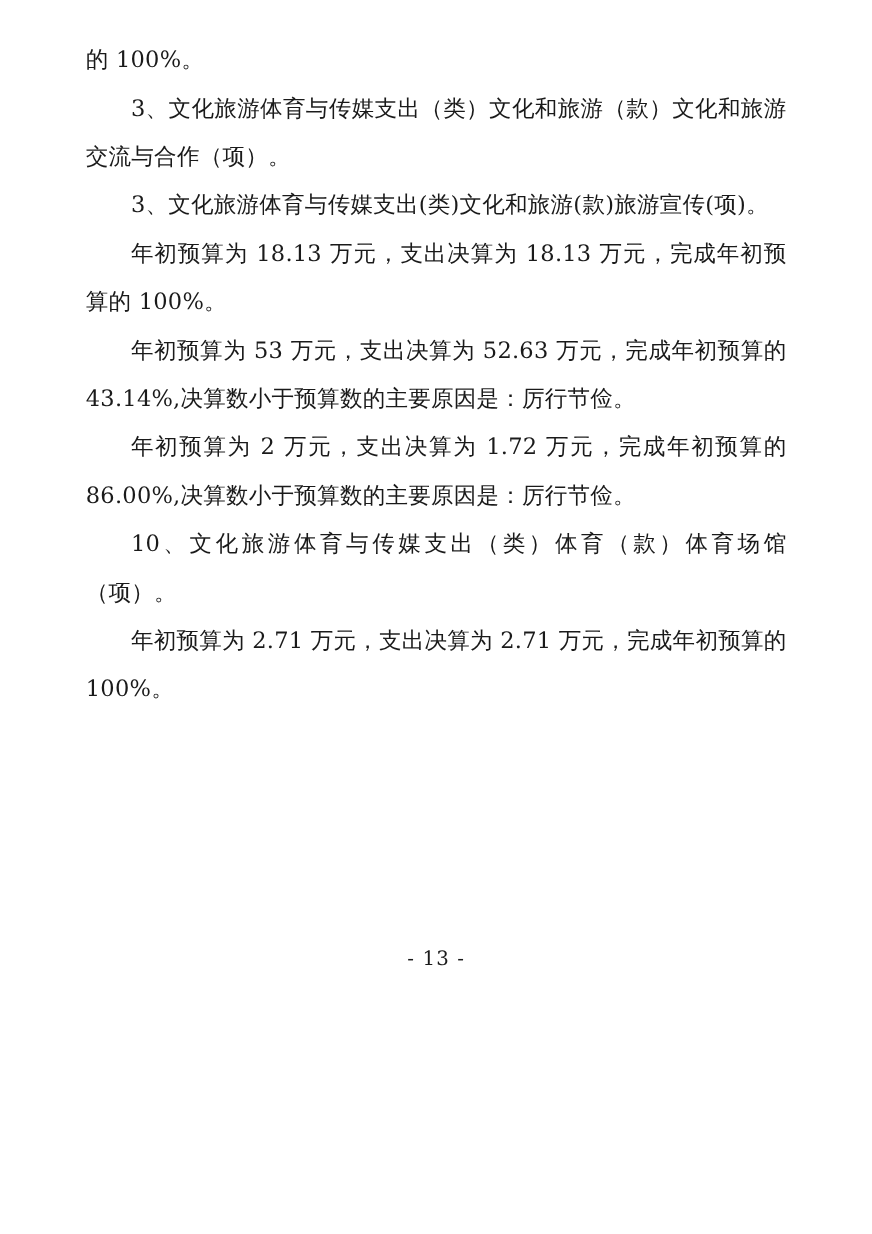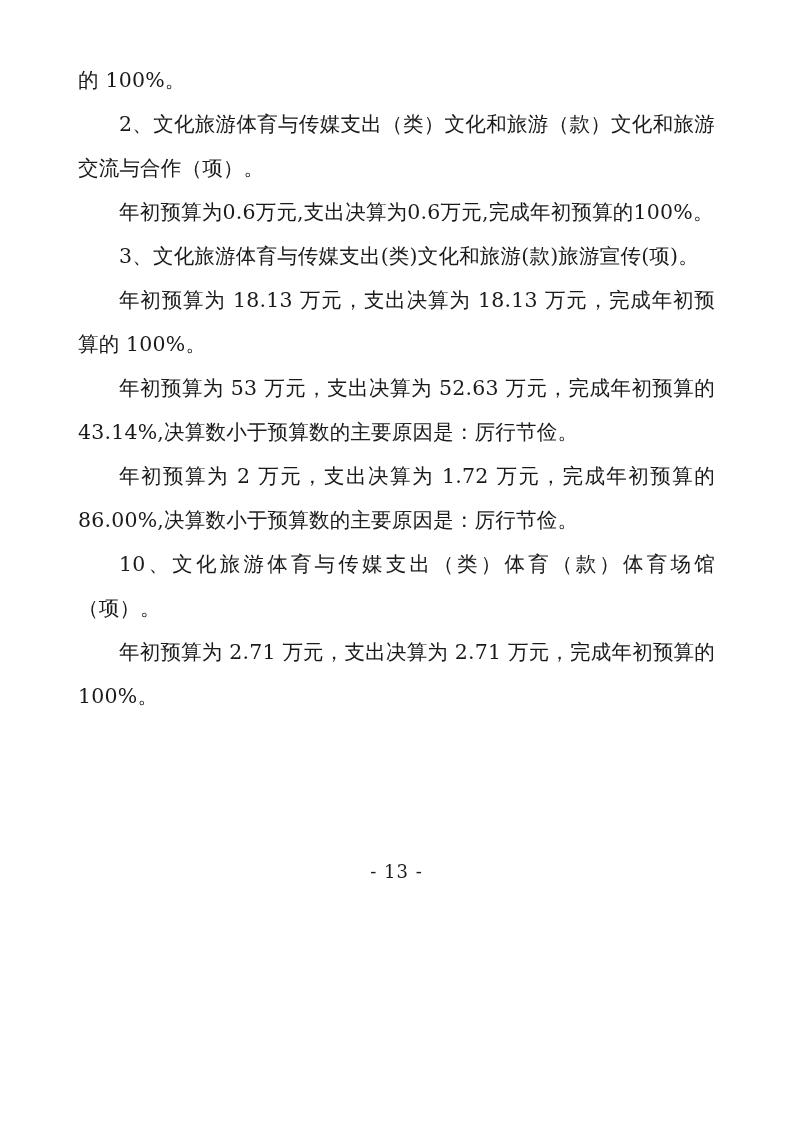--- a/index.html
+++ b/index.html
@@ -14,21 +14,21 @@
     font-family: "DejaVu Serif", "Liberation Serif", serif;
     color: #1a1a1a;
   }
   .page {
     position: absolute;
     left: 0;
     top: 0;
     width: 793px;
     height: 944px;
     box-sizing: border-box;
-    padding: 58px 78px 0 78px;
+    padding: 32px 78px 0 78px;
     overflow: hidden;
   }
   .doc-body {
     font-size: 20.5px;
     line-height: 44px;
     text-align: justify;
     text-justify: inter-ideograph;
     letter-spacing: 0.2px;
   }
   p.para {
@@ -52,22 +52,21 @@
     letter-spacing: 1px;
     color: #1a1a1a;
   }
 </style>
 </head>
 <body>
 
 <div class="page">
   <div class="doc-body">
     <p class="para">的 100%。</p>
-    <p class="para indent">2、文化旅游体育与传媒支出（类）文化和旅游（款）文化和旅游交流与合作（项）。</p>
-    <p class="para indent">年初预算为0.6万元,支出决算为0.6万元,完成年初预算的100%。</p>
+    <p class="para indent">3、文化旅游体育与传媒支出（类）文化和旅游（款）文化和旅游交流与合作（项）。</p>
     <p class="para indent">3、文化旅游体育与传媒支出(类)文化和旅游(款)旅游宣传(项)。</p>
     <p class="para indent">年初预算为 18.13 万元，支出决算为 18.13 万元，完成年初预算的 100%。</p>
     <p class="para indent">年初预算为 53 万元，支出决算为 52.63 万元，完成年初预算的 43.14%,决算数小于预算数的主要原因是：厉行节俭。</p>
     <p class="para indent">年初预算为 2 万元，支出决算为 1.72 万元，完成年初预算的 86.00%,决算数小于预算数的主要原因是：厉行节俭。</p>
     <p class="para indent">10、文化旅游体育与传媒支出（类）体育（款）体育场馆（项）。</p>
     <p class="para indent">年初预算为 2.71 万元，支出决算为 2.71 万元，完成年初预算的 100%。</p>
   </div>
 
   <div class="footer">
     <span class="page-number">- 13 -</span>

